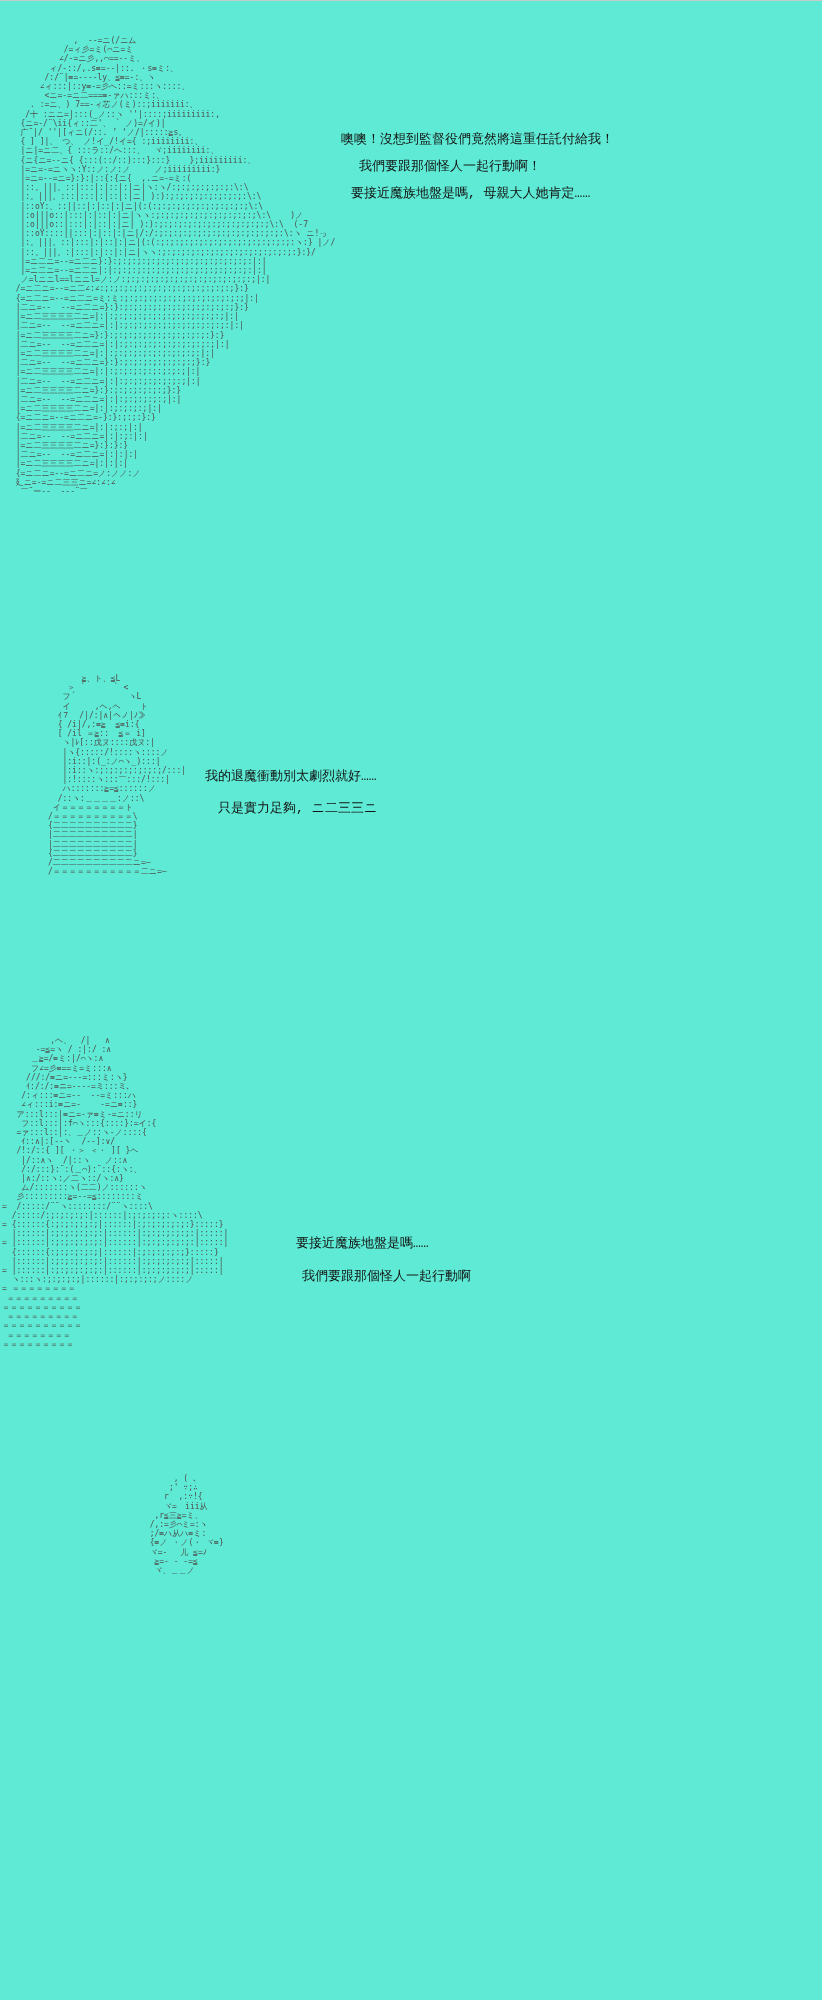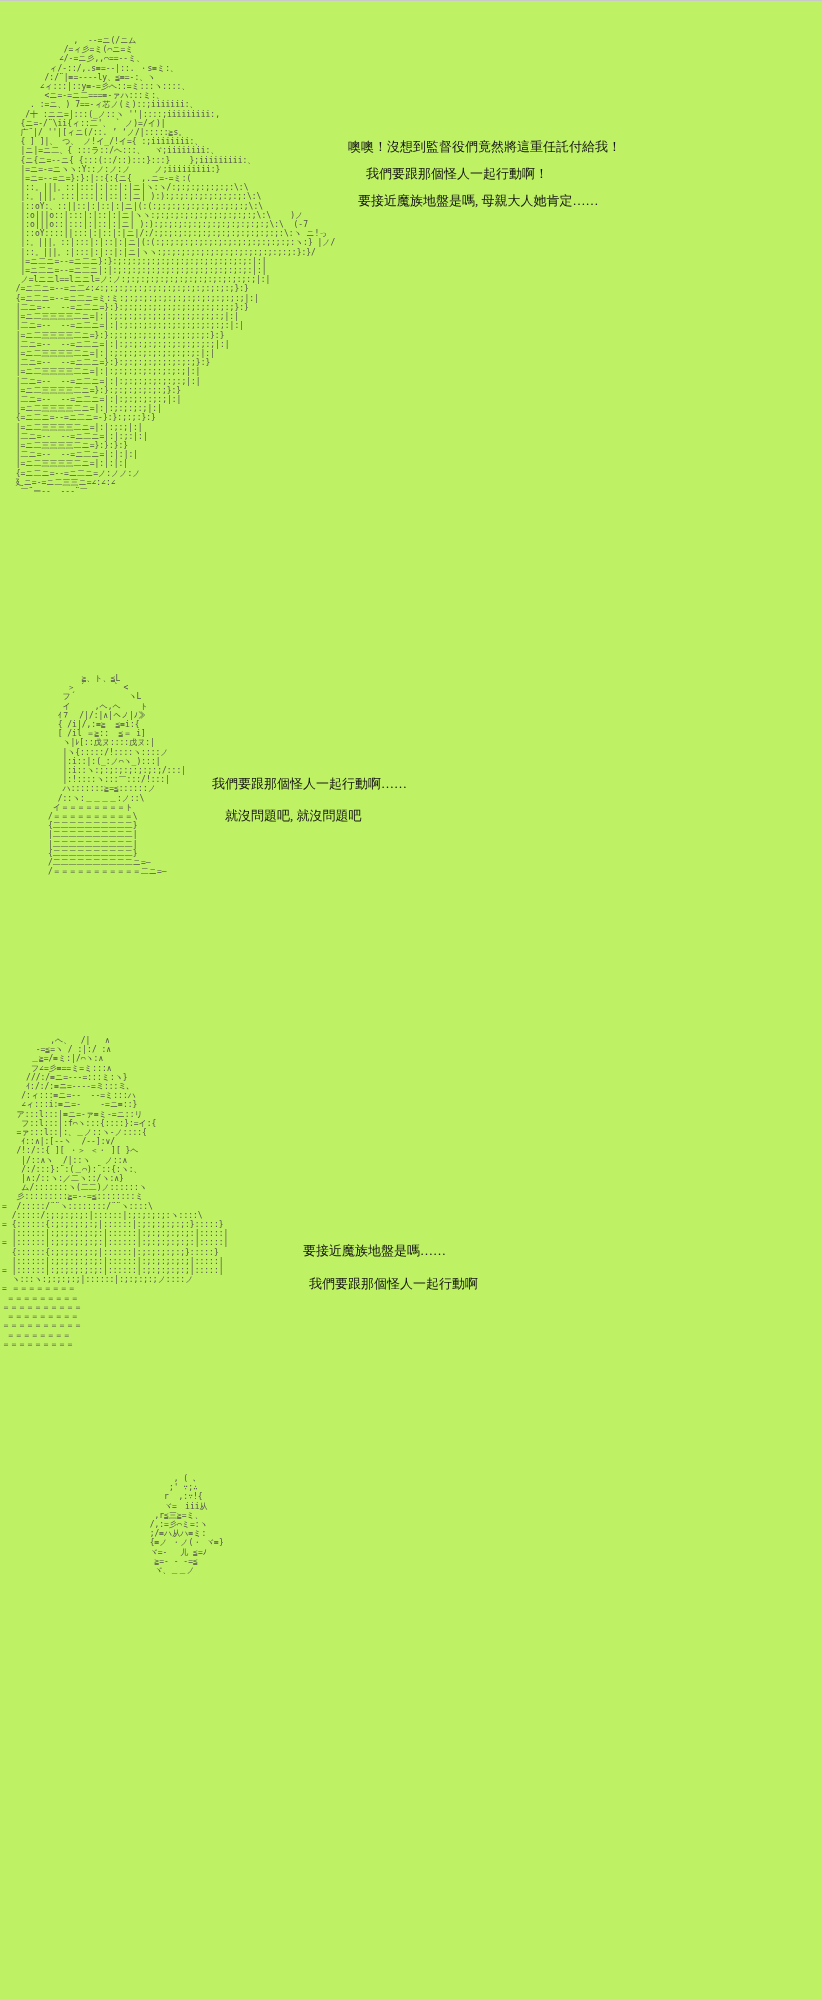--- a/index.html
+++ b/index.html
@@ -1,41 +1,41 @@
 <!DOCTYPE html>
 <html><head>
 <meta charset="utf-8">
 <style>
   html, body { margin: 0; padding: 0; background: #ffffff; }
   .page {
     position: relative;
     width: 822px;
     height: 2000px;
-    background: #bef264;
+    background: #5eead4;
     overflow: hidden;
     font-family: "DejaVu Sans", sans-serif;
   }
   .top-rule {
     position: absolute; top: 0; left: 0;
     width: 822px; height: 1px; background: #c9c9c9;
   }
   .art {
     position: absolute;
     margin: 0;
     font-family: "DejaVu Sans Mono", monospace;
     font-size: 8px;
     line-height: 9.2px;
     color: #4f4f4f;
     white-space: pre;
     letter-spacing: 0;
   }
   .dialogue {
     position: absolute;
-    margin: 7px;
-    font-family: Liberation Serif, serif;
+    margin: 0;
+    font-family: Liberation Mono, monospace;
     font-size: 13px;
     line-height: 15px;
     color: #141414;
     white-space: nowrap;
   }
   .art-1 { left: 6px;   top: 36px; }
   .art-2 { left: 48px;  top: 674px; }
   .art-3 { left: 2px;   top: 1036px; }
   .art-4 { left: 140px; top: 1474px; }
   .dlg-1-1 { left: 341px; top: 132px; }
@@ -125,22 +125,22 @@
    ハ:::::::≧=≦::::::ノ
   /::ヽ:＿＿＿＿:ノ::\
  イ＝＝＝＝＝＝＝＝ト
 /＝＝＝＝＝＝＝＝＝＝\
 {二二二二二二二二二二}
 |二二二二二二二二二二|
 |二二二二二二二二二二|
 {二二二二二二二二二二}
 /二二二二二二二二二二ニ=―
 /＝＝＝＝＝＝＝＝＝＝＝二ニ=―</pre>
-    <p class="dialogue dlg-2-1">我們要跟那個怪人一起行動啊……</p>
-    <p class="dialogue dlg-2-2">就沒問題吧, 就沒問題吧</p>
+    <p class="dialogue dlg-2-1">我的退魔衝動別太劇烈就好……</p>
+    <p class="dialogue dlg-2-2">只是實力足夠, ニ二三三ニ</p>
   </section>
 
   <section>
     <pre class="art art-3">          ,ヘ、  /|   ∧
        -=≦=ヽ / :|:/ :∧
       ＿≧=/≡ミ:|/⌒ヽ:∧
       フ∠=彡≡==ミ=ミ:::∧
      ///:/≡ニ=---=:::ミ:ヽ}
      ｲ:/:/:≡ニ=----=ミ:::ミ、
     /:ィ:::≡ニ=--  --=ミ:::ハ

